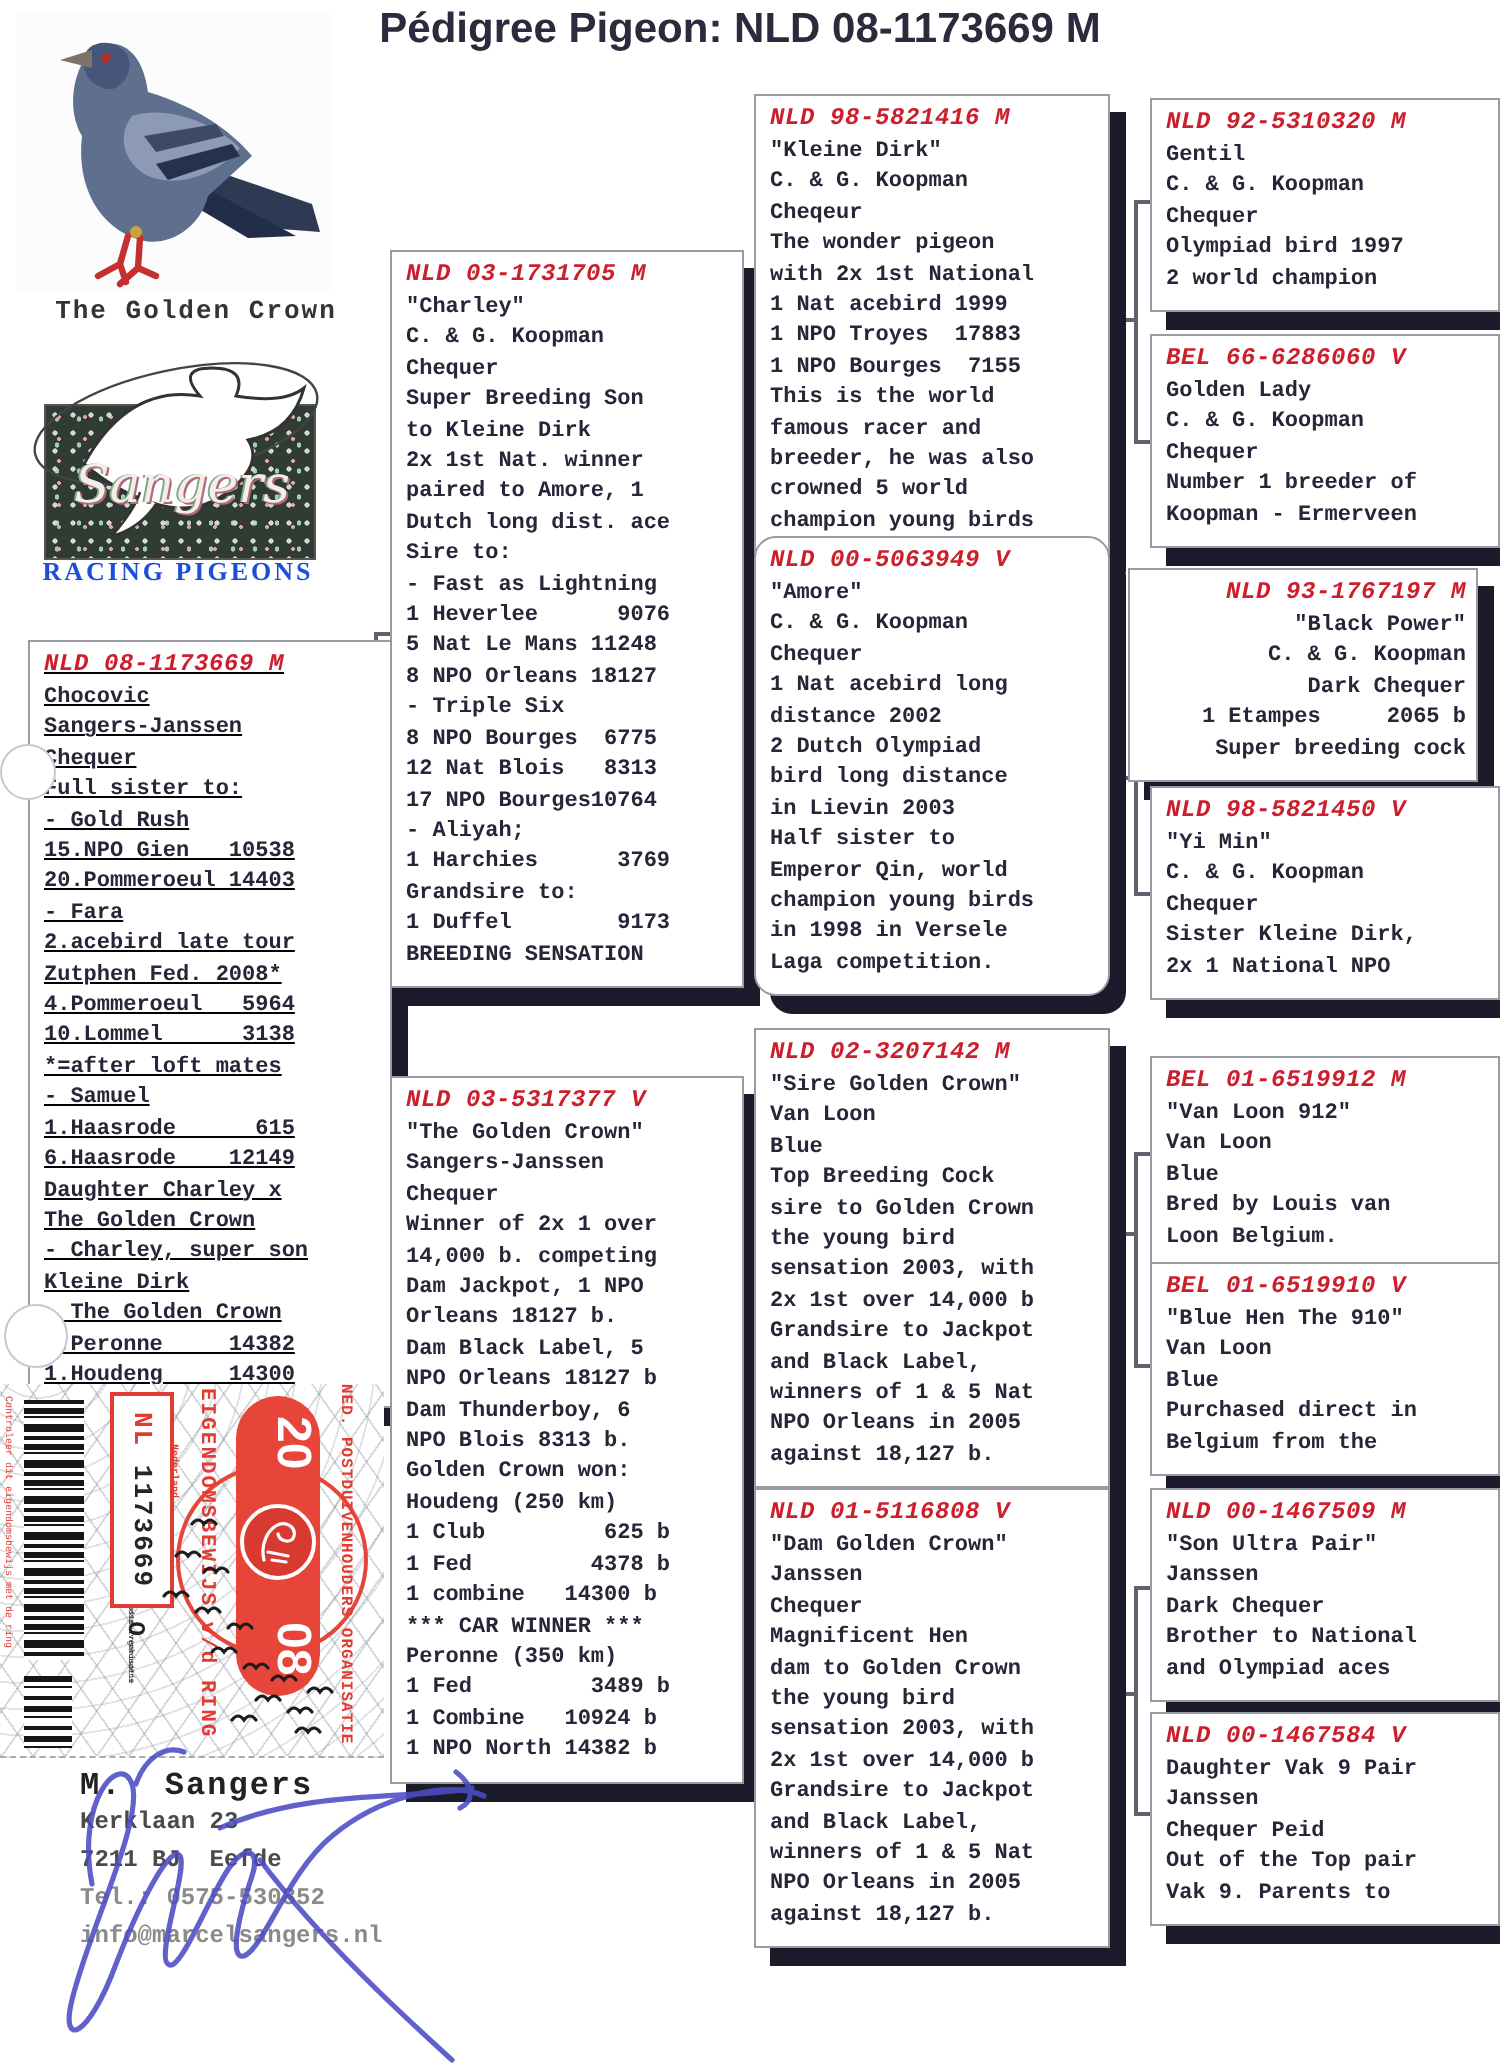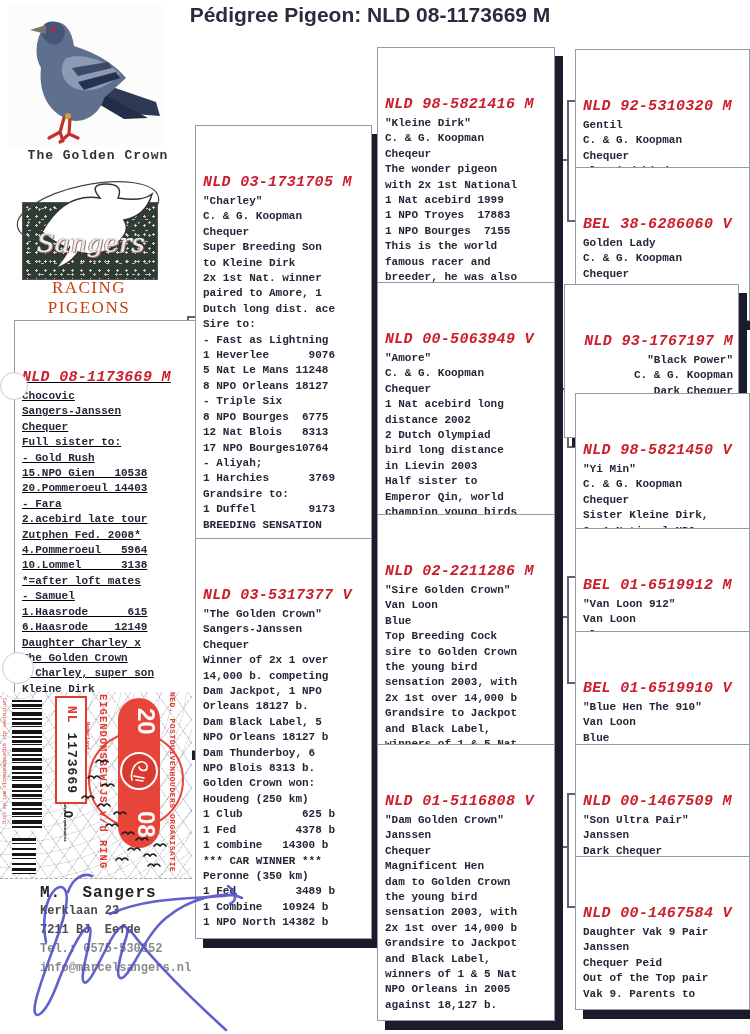--- a/index.html
+++ b/index.html
@@ -5,42 +5,42 @@
   html,body{margin:0;padding:0;background:#e8e8e8;}
   #page{position:relative;width:750px;height:1034px;background:#ffffff;overflow:hidden;
         font-family:"Liberation Mono","DejaVu Sans Mono",monospace;border-right:7px solid #0369a1;}
   
   #title{position:absolute;left:120px;top:3px;width:500px;text-align:center;
          font-family:"Liberation Sans","DejaVu Sans",sans-serif;font-weight:bold;
          font-size:21px;color:#2b2b3e;}
   
   .pbox{position:absolute;background:#fff;border:1px solid #9a9aa4;
         box-shadow:8px 9px 0 0 #1b1b2c;padding:4px 5px 7px 7px;z-index:2;}
-  .pbox .ring{color:#cc1f2d;font-weight:bold;font-style:italic;font-size:15px;
-        letter-spacing:.3px;margin-bottom:3px;white-space:pre;margin-top:44px;}
+  .pbox .ring{color:#cc1f2d;font-weight:bold;font-style:italic;font-size:12px;
+        letter-spacing:.3px;margin-bottom:3px;white-space:pre;}
   .pbox .body{font-size:11px;font-weight:bold;line-height:15.4px;color:#262638;
         white-space:pre-wrap;}
   
   .cl{position:absolute;background:#62626e;z-index:1;}
   
   #photo{position:absolute;left:8px;top:6px;width:158px;height:140px;background:#fcfcfd;}
   #caption{position:absolute;left:8px;top:148px;width:180px;font-size:13px;font-weight:bold;
         color:#333;letter-spacing:1px;text-align:center;}
   #logo{position:absolute;left:12px;top:170px;width:154px;height:126px;}
   #logo .plate{position:absolute;left:10px;top:32px;width:134px;height:76px;background-color:#2f3b33;
         background-image:radial-gradient(#cfd8cf 1.2px,transparent 1.4px),
                          radial-gradient(#e8a0b0 1px,transparent 1.2px),
                          radial-gradient(#9fd0a8 1px,transparent 1.2px);
         background-size:9px 9px,13px 11px,11px 13px;border:1px solid #555;}
   #logo .script{position:absolute;left:6px;top:58px;width:146px;text-align:center;
         font-family:"DejaVu Serif","Liberation Serif",serif;font-style:italic;font-size:26px;
         color:#f3efe8;text-shadow:1px 1px 0 #b06a7a,-1px 0 0 #7ea888;z-index:3;}
   #logo .subtitle{position:absolute;left:0;top:108px;width:154px;text-align:center;
-        font-family:"Liberation Serif","DejaVu Serif",serif;font-weight:normal;font-size:17px;
-        letter-spacing:1.5px;color:#c2410c;}
+        font-family:"Liberation Serif","DejaVu Serif",serif;font-weight:bold;font-size:13px;
+        letter-spacing:1.5px;color:#1d4ed8;}
   
   .hole{position:absolute;background:#fff;border:1px solid #c9c9c9;border-radius:50%;z-index:6;}
   
   #stamp{position:absolute;left:0;top:692px;width:192px;height:186px;background:#fff;z-index:5;
      background-image:
        repeating-linear-gradient(55deg, rgba(120,130,145,.30) 0 1px, transparent 1px 13px),
        repeating-linear-gradient(-55deg, rgba(120,130,145,.30) 0 1px, transparent 1px 13px),
        repeating-radial-gradient(circle at 10% -10%, transparent 0 12px, rgba(120,130,145,.22) 12px 13px);
      border-bottom:1px dashed #aaa;}
   .vtext{writing-mode:vertical-rl;text-orientation:sideways;}
@@ -237,38 +237,38 @@
 with 2x 1st National
 1 Nat acebird 1999
 1 NPO Troyes  17883
 1 NPO Bourges  7155
 This is the world
 famous racer and
 breeder, he was also
 crowned 5 world
 champion young birds</div>
   </div>
-  <div class="pbox" style="left:377px;top:282px;width:164px;">
+  <div class="pbox" style="left:377px;top:268px;width:164px;border-radius:11px;">
     <div class="ring">NLD 00-5063949 V</div>
     <div class="body">"Amore"
 C. &amp; G. Koopman
 Chequer
 1 Nat acebird long
 distance 2002
 2 Dutch Olympiad
 bird long distance
 in Lievin 2003
 Half sister to
 Emperor Qin, world
 champion young birds
 in 1998 in Versele
 Laga competition.</div>
   </div>
   <div class="pbox" style="left:377px;top:514px;width:164px;">
-    <div class="ring">NLD 02-2211286 M</div>
+    <div class="ring">NLD 02-3207142 M</div>
     <div class="body">"Sire Golden Crown"
 Van Loon
 Blue
 Top Breeding Cock
 sire to Golden Crown
 the young bird
 sensation 2003, with
 2x 1st over 14,000 b
 Grandsire to Jackpot
 and Black Label,
@@ -295,21 +295,21 @@
 
   <div class="pbox" style="left:575px;top:49px;width:161px;">
     <div class="ring">NLD 92-5310320 M</div>
     <div class="body">Gentil
 C. &amp; G. Koopman
 Chequer
 Olympiad bird 1997
 2 world champion</div>
   </div>
   <div class="pbox" style="left:575px;top:167px;width:161px;">
-    <div class="ring">BEL 38-6286060 V</div>
+    <div class="ring">BEL 66-6286060 V</div>
     <div class="body">Golden Lady
 C. &amp; G. Koopman
 Chequer
 Number 1 breeder of
 Koopman - Ermerveen</div>
   </div>
   <div class="pbox" style="left:564px;top:284px;width:161px;text-align:right;">
     <div class="ring">NLD 93-1767197 M</div>
     <div class="body">"Black Power"
 C. &amp; G. Koopman

